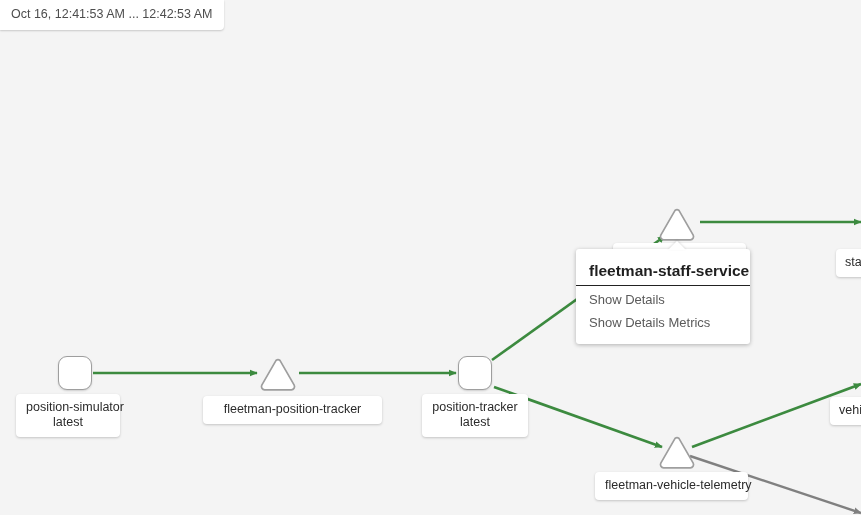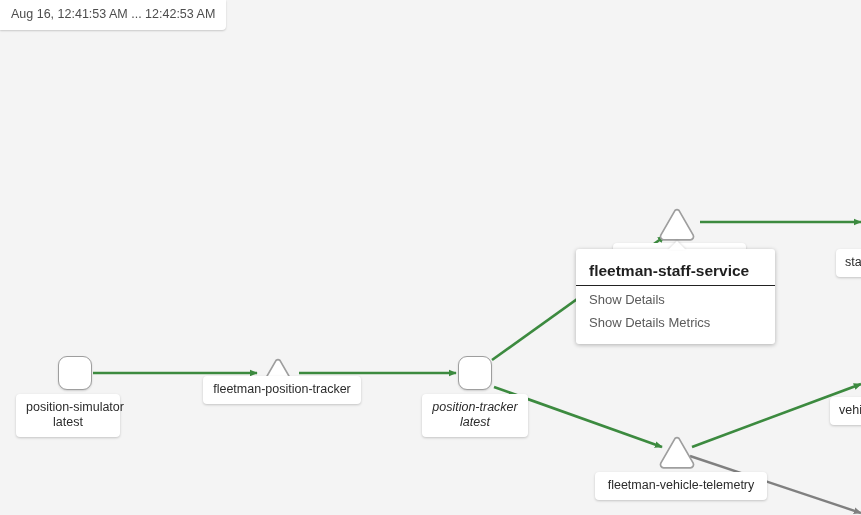--- a/index.html
+++ b/index.html
@@ -80,21 +80,21 @@
     box-sizing: border-box;
     z-index: 12;
   }
   .node-label .lbl-line { display: block; }
 
   
   #context-menu {
     position: absolute;
     left: 576px;
     top: 249px;
-    width: 199px;
+    width: 174px;
     background: #ffffff;
     border-radius: 3px;
     box-shadow: 0 1px 4px rgba(0,0,0,0.28);
     padding: 10px 0 10px 0;
     z-index: 60;
   }
   #context-menu-pointer {
     position: absolute;
     left: 92px;
     top: -8px;
@@ -182,48 +182,48 @@
   <div class="node-label" style="left:16px; top:394px; width:104px;">
     <span class="lbl-line">position-simulator</span>
     <span class="lbl-line">latest</span>
   </div>
 
   <div class="node" style="left:258px; top:356px;">
     <svg class="node-shape-tri" viewBox="0 0 40 38">
       <path d="M18.2,4.2 a3.2,3.2 0 0 1 3.6,0 L36.2,29.2 a3.2,3.2 0 0 1 -2.8,4.6 L6.6,33.8 a3.2,3.2 0 0 1 -2.8,-4.6 Z" fill="#ffffff" stroke="#9e9e9e" stroke-width="1.7" stroke-linejoin="round"></path>
     </svg>
   </div>
-  <div class="node-label" style="left:203px; top:376px; width:158px;">
+  <div class="node-label" style="left:203px; top:396px; width:179px;">
     <span class="lbl-line">fleetman-position-tracker</span>
   </div>
 
   <div class="node" style="left:458px; top:356px;">
     <div class="node-shape-box" style="left:0; top:0;"></div>
   </div>
-  <div class="node-label" style="left:422px; top:394px; width:106px;font-style:italic;">
+  <div class="node-label" style="left:422px; top:394px; width:106px;">
     <span class="lbl-line">position-tracker</span>
     <span class="lbl-line">latest</span>
   </div>
 
   <div class="node" style="left:657px; top:206px;">
     <svg class="node-shape-tri" viewBox="0 0 40 38">
       <path d="M18.2,4.2 a3.2,3.2 0 0 1 3.6,0 L36.2,29.2 a3.2,3.2 0 0 1 -2.8,4.6 L6.6,33.8 a3.2,3.2 0 0 1 -2.8,-4.6 Z" fill="#ffffff" stroke="#9e9e9e" stroke-width="1.7" stroke-linejoin="round"></path>
     </svg>
   </div>
 
   <div class="node-label" style="left:613px; top:243px; width:133px; height:26px; z-index:11;">
     <span class="lbl-line"></span>
   </div>
 
   <div class="node" style="left:657px; top:434px;">
     <svg class="node-shape-tri" viewBox="0 0 40 38">
       <path d="M18.2,4.2 a3.2,3.2 0 0 1 3.6,0 L36.2,29.2 a3.2,3.2 0 0 1 -2.8,4.6 L6.6,33.8 a3.2,3.2 0 0 1 -2.8,-4.6 Z" fill="#ffffff" stroke="#9e9e9e" stroke-width="1.7" stroke-linejoin="round"></path>
     </svg>
   </div>
-  <div class="node-label" style="left:595px; top:472px; width:172px;">
+  <div class="node-label" style="left:595px; top:472px; width:153px;">
     <span class="lbl-line">fleetman-vehicle-telemetry</span>
   </div>
 
   <div class="node-label" style="left:836px; top:249px; width:60px; text-align:left; padding-left:9px;">
     <span class="lbl-line">sta</span>
   </div>
 
   <div class="node-label" style="left:830px; top:397px; width:62px; text-align:left; padding-left:9px;">
     <span class="lbl-line">vehic</span>
   </div>
@@ -233,15 +233,15 @@
     <div id="context-menu-title">fleetman-staff-service</div>
     <div class="menu-item">Show Details</div>
     <div class="menu-item">Show Details Metrics</div>
   </div>
 
   <div id="menu-highlight"></div>
   <div id="menu-highlight-2"></div>
 
   <div style="position:absolute; left:589px; top:291px; font-size:13px; color:#5a5a5a; line-height:17px; z-index:58; white-space:nowrap;">Show Details</div>
 
-  <div id="time-range-chip">Aug 16, 12:41:53 AM ... 12:42:53 AM</div>
+  <div id="time-range-chip">Oct 16, 12:41:53 AM ... 12:42:53 AM</div>
 
 </div>
 
 </body></html>

